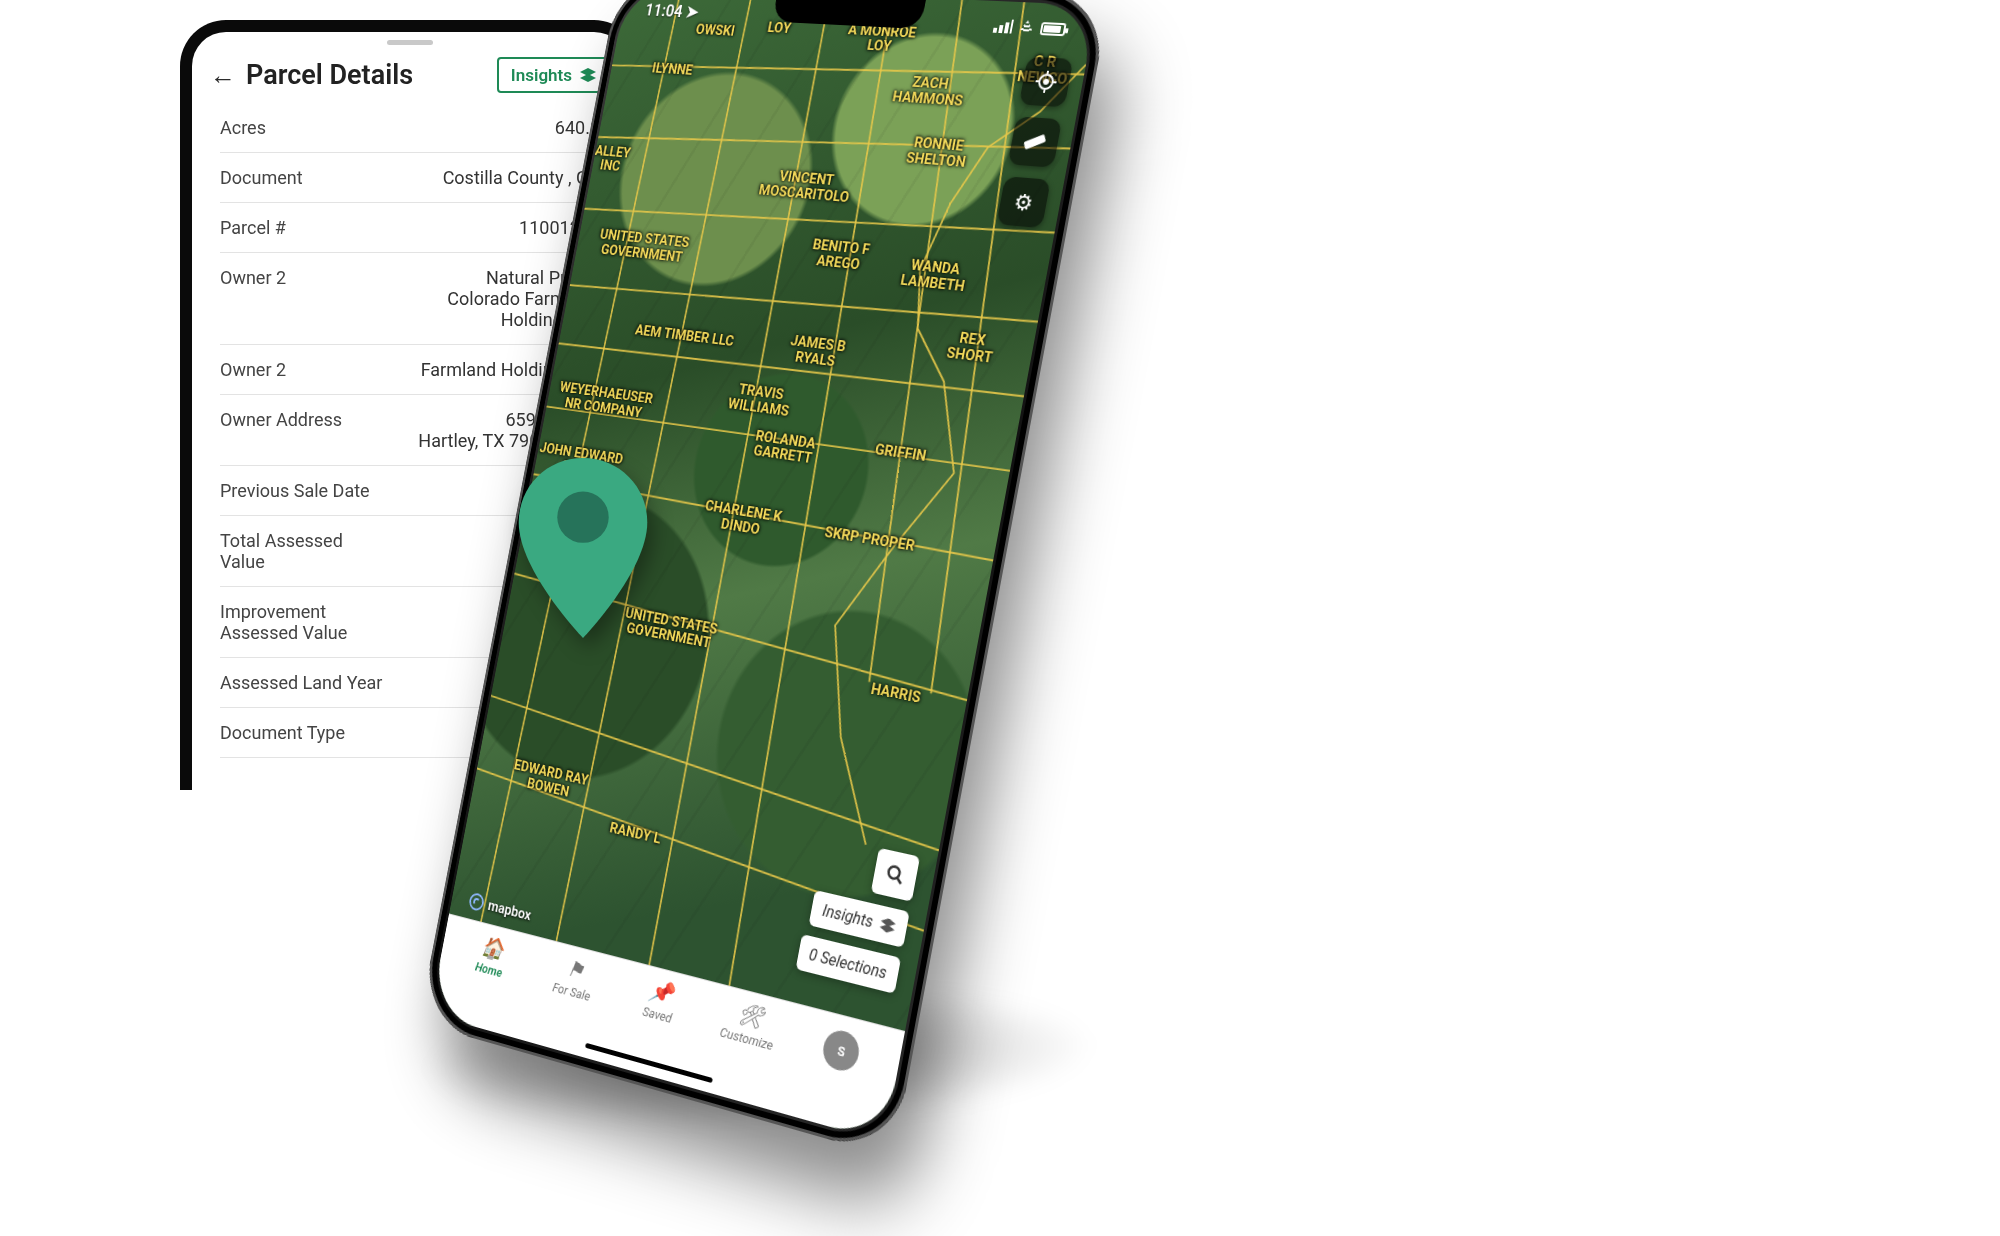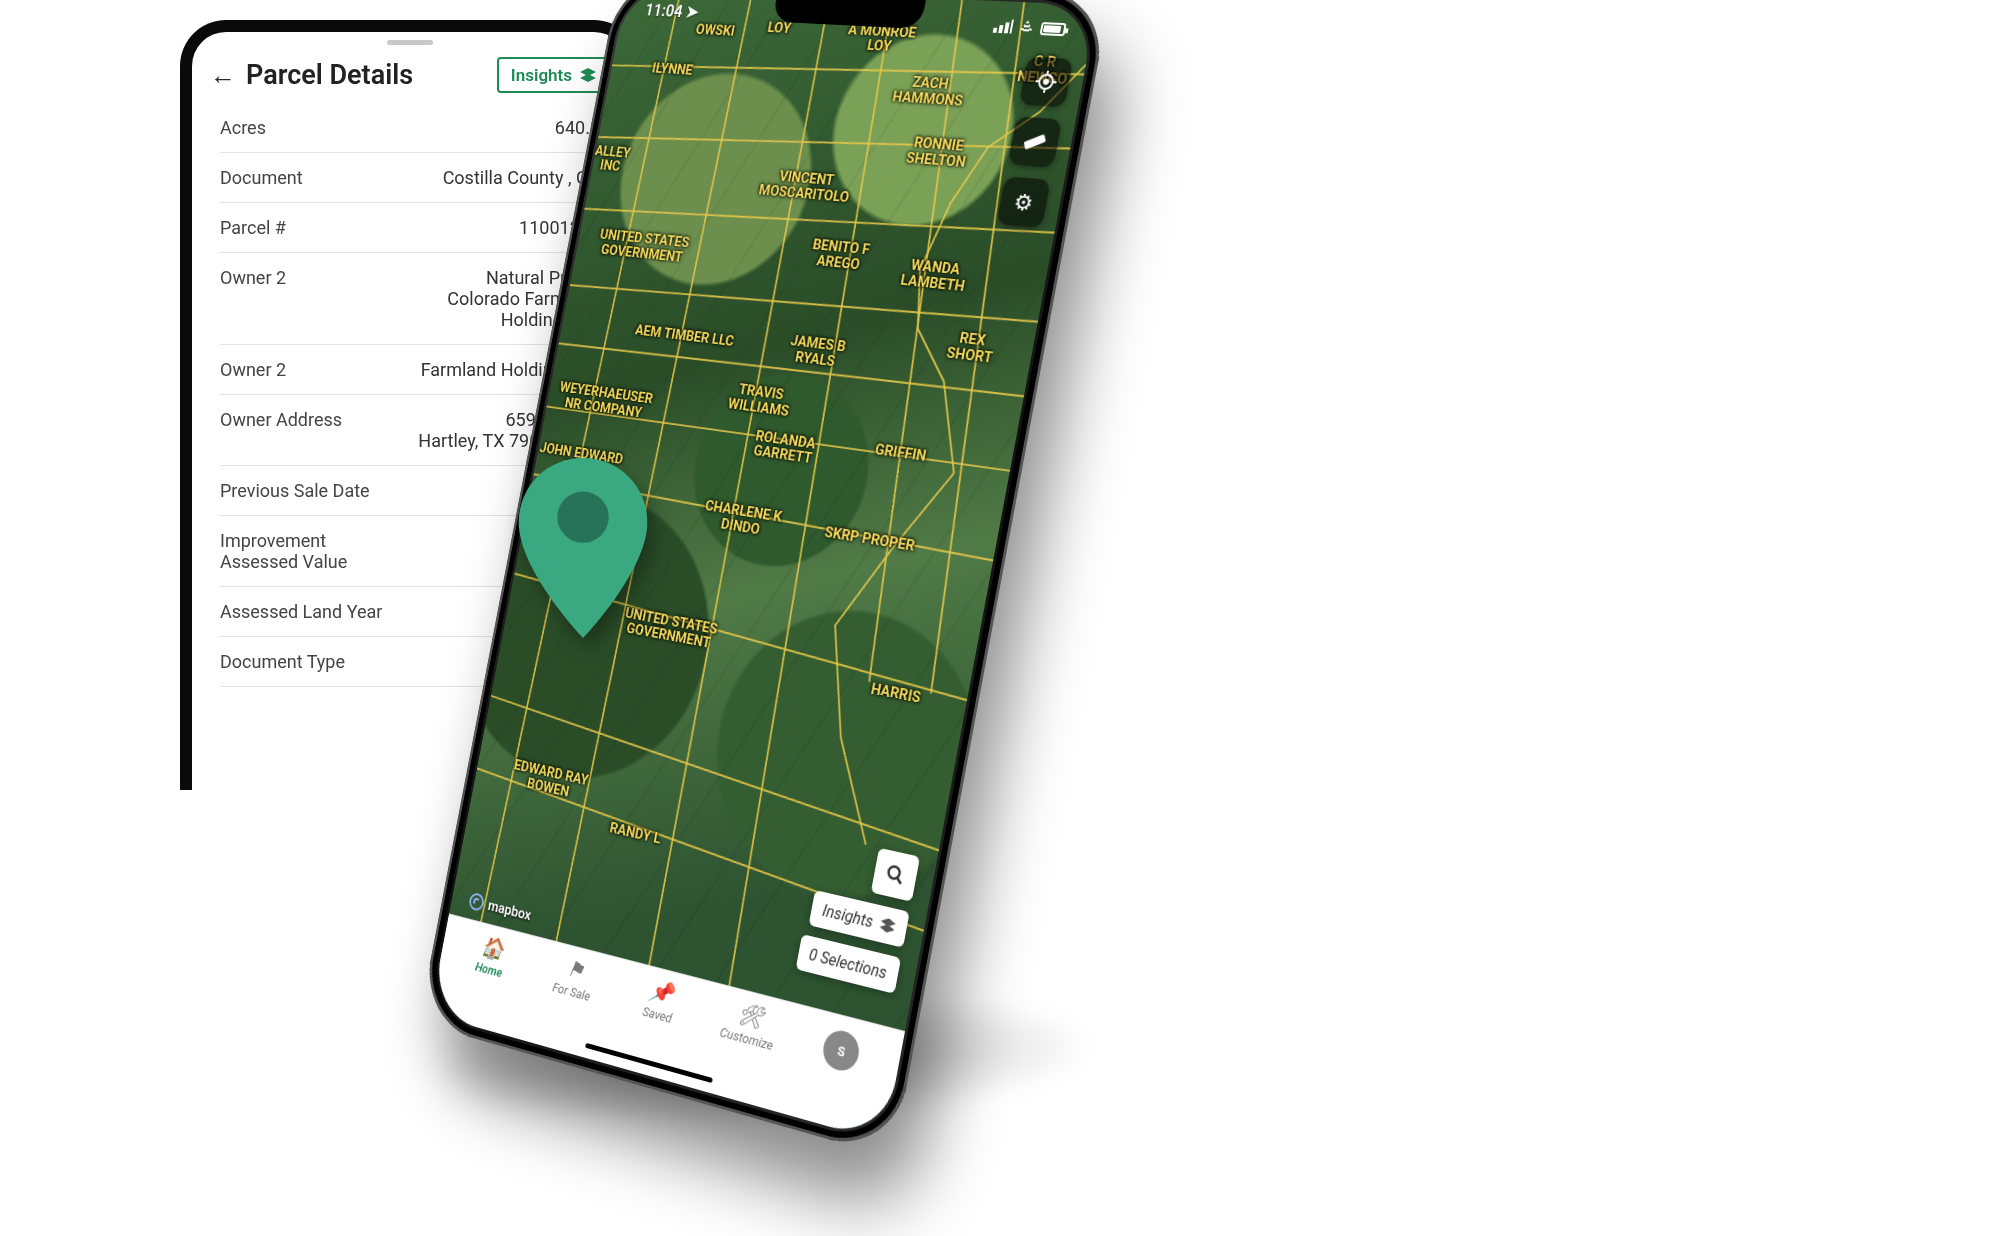--- a/index.html
+++ b/index.html
@@ -363,20 +363,24 @@
           <div class="val" style="white-space: pre-line;">Farmland Holdings Llc</div>
         </div>
         <div class="pd-row">
           <div class="lab">Owner Address</div>
           <div class="val" style="white-space: pre-line;">659 Po Box,
 Hartley, TX 790440659</div>
         </div>
         <div class="pd-row">
           <div class="lab">Previous Sale Date</div>
           <div class="val" style="white-space: pre-line;">8/30/200</div>
+        </div>
+        <div class="pd-row">
+          <div class="lab">Total Assessed Value</div>
+          <div class="val" style="white-space: pre-line;">$1</div>
         </div>
         <div class="pd-row">
           <div class="lab">Improvement Assessed Value</div>
           <div class="val" style="white-space: pre-line;"></div>
         </div>
         <div class="pd-row">
           <div class="lab">Assessed Land Year</div>
           <div class="val" style="white-space: pre-line;"></div>
         </div>
         <div class="pd-row">

